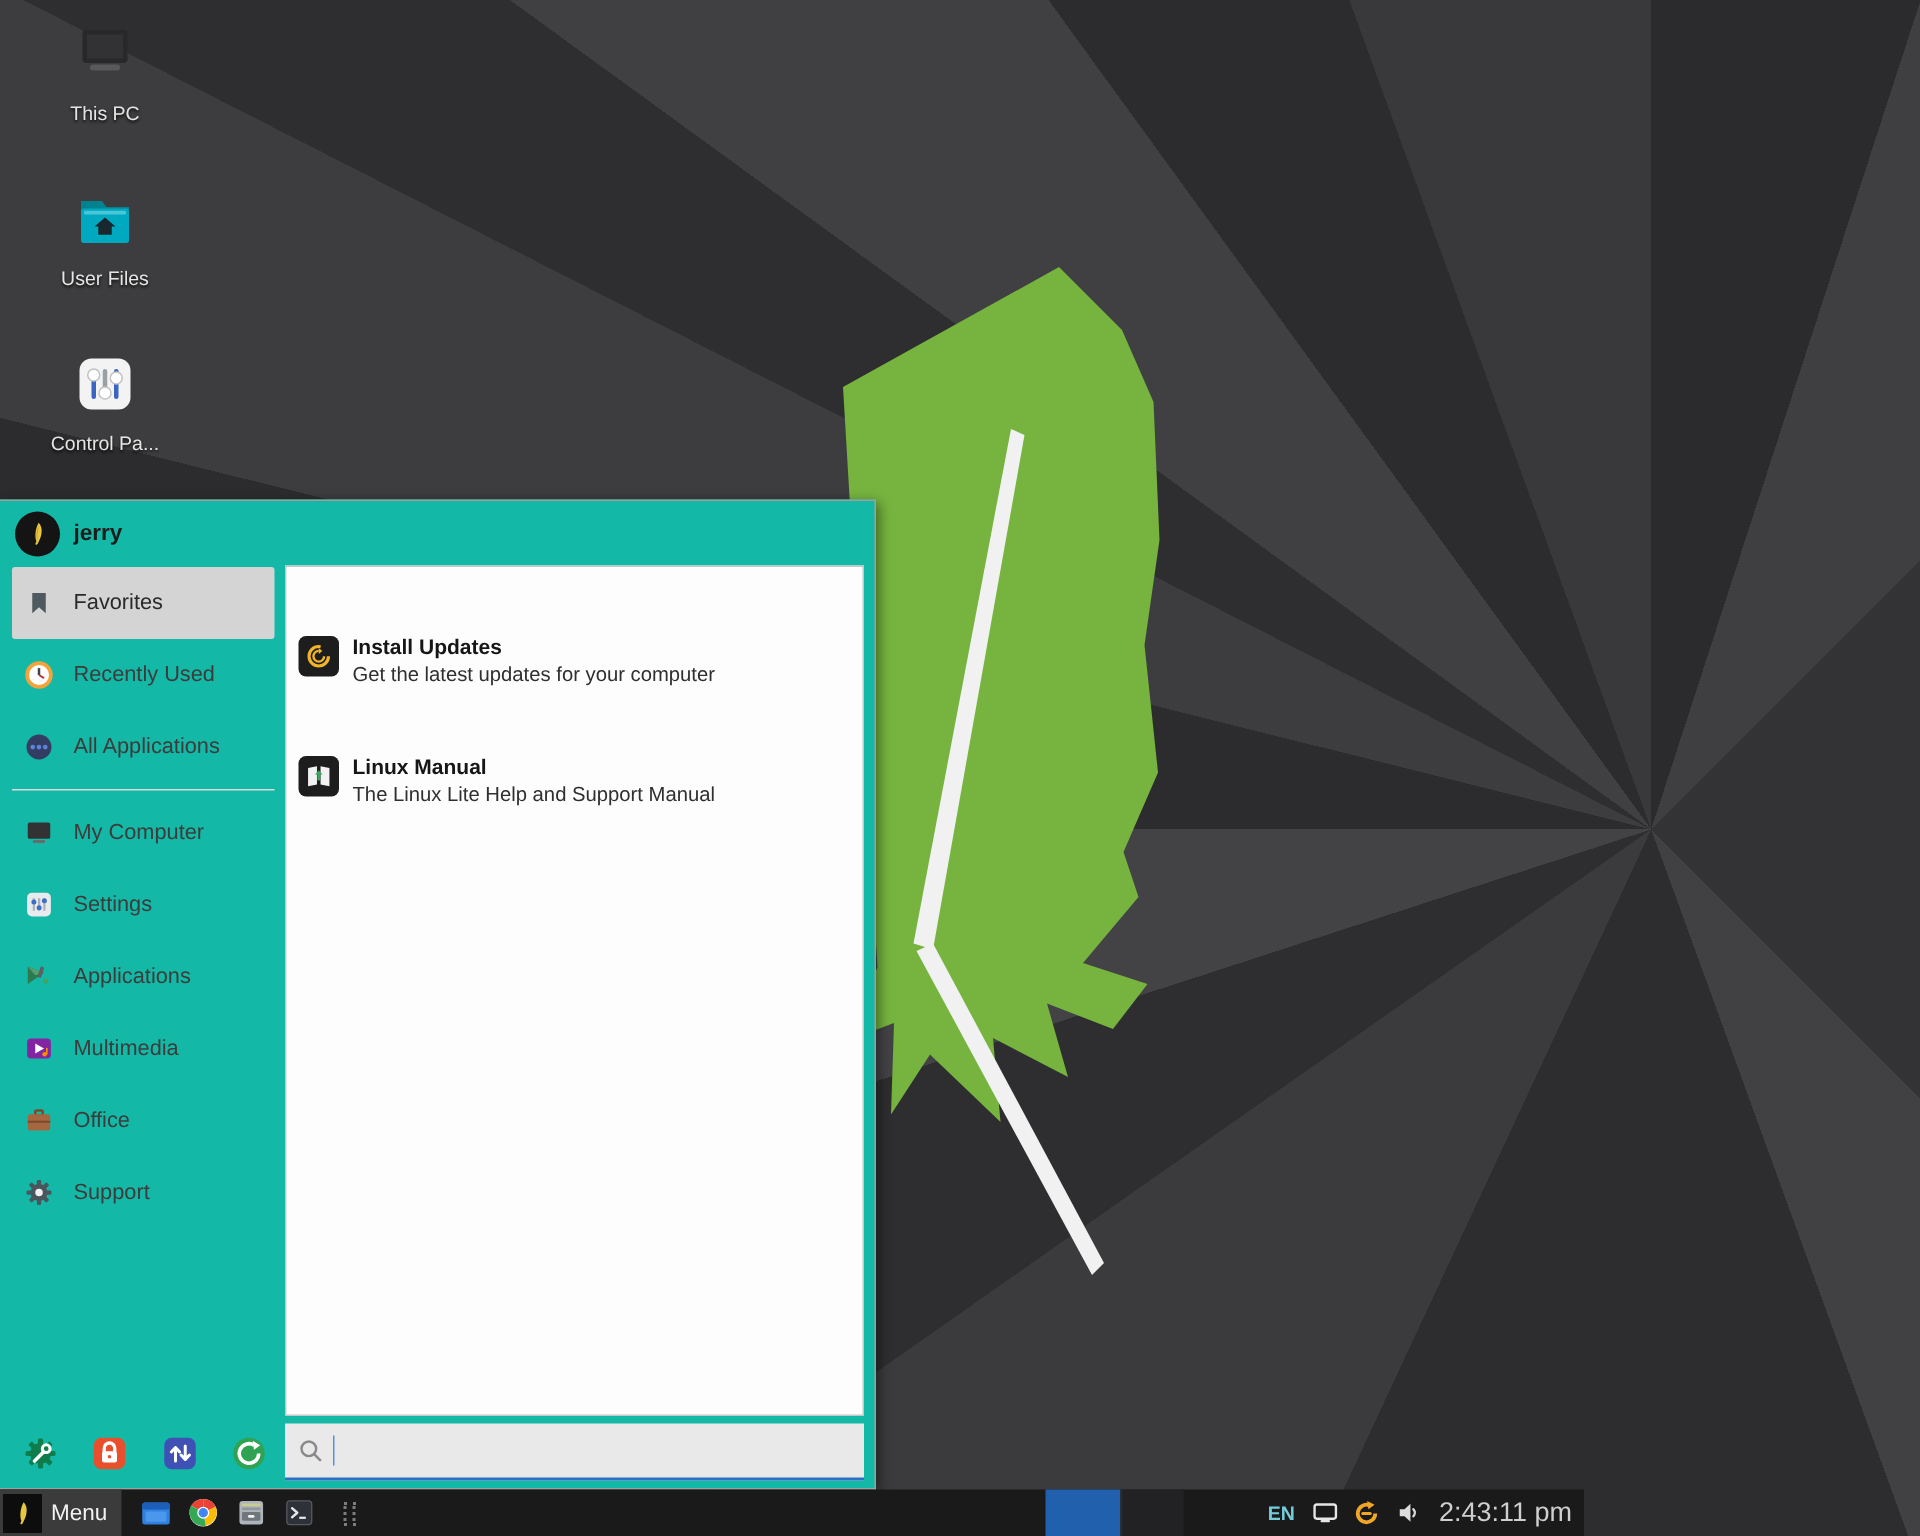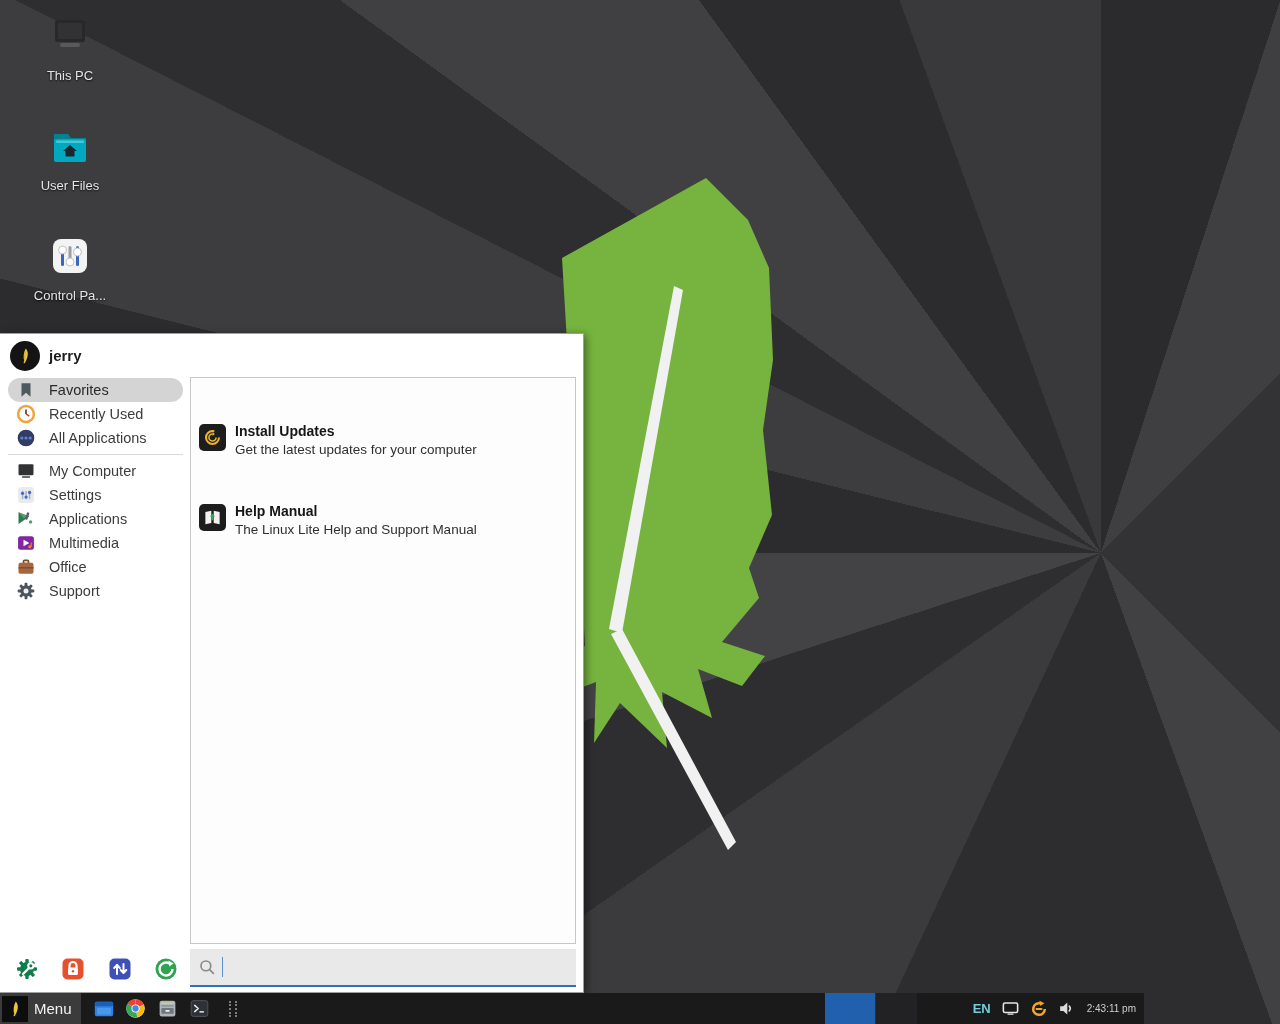--- a/index.html
+++ b/index.html
@@ -18,28 +18,28 @@
   .feather-svg { position:absolute; inset:0; }
 
   
   .desktop-icons { position:absolute; left:10px; top:12px; width:120px; }
   .d-icon { width:120px; height:96px; margin-bottom:14px; display:flex; flex-direction:column; align-items:center; }
   .d-icon .glyph { width:48px; height:48px; display:flex; align-items:center; justify-content:center; }
   .d-icon .lbl { margin-top:8px; color:#e5e5e5; font-size:13px; text-shadow:0 1px 2px rgba(0,0,0,.85); white-space:nowrap; }
 
   
   .menu { position:absolute; left:0; top:333px; width:584px; height:660px;
-    background:#ffffff; border:1px solid #9f9f9f; border-left:none;
+    background:#14b8a6; border:1px solid #9f9f9f; border-left:none;
     box-shadow:2px 2px 8px rgba(0,0,0,.45); }
   .menu-header { position:absolute; left:0; top:0; width:100%; height:43px; display:flex; align-items:center; padding-left:10px; }
   .avatar { width:30px; height:30px; border-radius:50%; background:#141414; display:flex; align-items:center; justify-content:center; }
   .username { margin-left:9px; font-size:15px; font-weight:bold; color:#1c1c1c; }
 
   .sidebar { position:absolute; left:8px; top:44px; width:175px; }
-  .s-item { height:24px; display:flex; align-items:center; padding-left:7px; gap:12px; cursor:default; border-radius:12px; }
+  .s-item { height:48px; display:flex; align-items:center; padding-left:7px; gap:12px; cursor:default; border-radius:2px; }
   .s-item .ic { width:22px; height:22px; display:flex; align-items:center; justify-content:center; flex:0 0 22px; }
   .s-item .tx { font-size:14.5px; color:#3c3c3c; white-space:nowrap; }
   .s-item.selected { background:#d4d4d4; }
   .s-item.selected .tx { color:#2a2a2a; }
   .s-sep { border-top:1px solid #dadada; margin:4px 0; }
 
   .list-panel { position:absolute; left:190px; top:43px; width:386px; height:567px;
     background:#fdfdfd; border:1px solid #c7c7c7; padding:5px 6px; }
   .l-item { display:flex; align-items:flex-start; gap:9px; padding:4px 2px;margin-top:35px; }
   .l-item .tile { width:27px; height:27px; border-radius:5px; background:#1d1d1d; display:flex; align-items:center; justify-content:center; flex:0 0 27px; margin-top:2px; }
@@ -48,38 +48,38 @@
 
   .search-row { position:absolute; left:190px; top:615px; width:386px; height:38px;
     background:#e9e9e9; border-bottom:2px solid #2d71c4; display:flex; align-items:center; padding:0 8px; }
   .search-row input { flex:1; border:none; background:transparent; outline:none; font-size:14px; color:#333; font-family:"Liberation Sans",sans-serif; }
   .caret { width:1px; height:20px; background:#5b8fd4; margin-left:6px; }
 
   .menu-actions { position:absolute; left:14px; top:622px; width:165px; display:flex; justify-content:space-between; }
   .a-btn { width:26px; height:26px; display:flex; align-items:center; justify-content:center; cursor:pointer; }
 
   
-  .taskbar { position:absolute; left:0; bottom:0; width:1144px; height:31px; background:#1a1a1a;
+  .taskbar { position:absolute; left:0; bottom:0; width:1056px; height:31px; background:#1a1a1a;
     display:flex; align-items:center; }
   .menu-btn { height:31px; background:#3b3b3b; display:flex; align-items:center; padding:0 9px 0 2px; gap:6px; }
   .menu-btn .tile { width:26px; height:26px; background:#0d0d0d; display:flex; align-items:center; justify-content:center; }
   .menu-btn .lbl { color:#f2f2f2; font-size:15px; }
   .tb-icons { display:flex; align-items:center; gap:10px; margin-left:12px; }
   .tb-ic { width:22px; height:22px; display:flex; align-items:center; justify-content:center; cursor:pointer; }
   .wl-handle { width:8px; height:16px; border-left:2px dotted #7d7d7d; border-right:2px dotted #7d7d7d; margin-left:8px; }
 
   .tb-right { margin-left:auto; display:flex; align-items:center; height:31px; }
   .pager { display:flex; height:31px; margin-right:56px; }
   .ws { height:31px; }
   .ws.active { width:50px; background:#2160ac; }
   .ws.inactive { width:42px; background:#222224; border-left:1px solid #2e2e30; }
   .kbd { color:#74ccda; font-weight:bold; font-size:13px; margin-right:10px;text-align:center; }
   .tray { display:flex; align-items:center; gap:8px; margin-right:10px; }
   .tray .t-ic { width:20px; height:20px; display:flex; align-items:center; justify-content:center; cursor:pointer; }
-  .clock { color:#cfcfcf; font-size:10px; margin-right:8px; white-space:nowrap; }
+  .clock { color:#cfcfcf; font-size:18px; margin-right:8px; white-space:nowrap; }
 </style>
 </head>
 <body>
 
 <div class="wallpaper"></div>
 <svg class="feather-svg" width="1280" height="1024" viewBox="0 0 1280 1024">
   <polygon fill="#76b43f" points="706,178 748,220 769,268 773,360 763,430 772,515 749,568 759,598 722,642 765,656 742,686 698,669 712,718 662,692 667,748 620,703 594,743 596,682 559,696 585,645 562,258"></polygon>
   <polygon fill="#f1f1f1" points="674,286 683,290 622,633 609,629"></polygon>
   <polygon fill="#f1f1f1" points="611,634 622,629 736,842 728,850"></polygon>
 </svg>
@@ -254,21 +254,21 @@
     </div>
     <div class="l-item">
       <span class="tile">
         <svg width="19" height="19" viewBox="0 0 24 24">
           <path d="M3 5 L10.5 3.5 L10.5 19 L3 20.5 Z" fill="#f2f2f2"></path>
           <path d="M21 5 L13.5 3.5 L13.5 19 L21 20.5 Z" fill="#f2f2f2"></path>
           <path d="M12 7 l3.2 3.6 h-2 v5 h-2.4 v-5 h-2 z" fill="#3ba55d"></path>
         </svg>
       </span>
       <span>
-        <span class="t1" style="display:block">Help Manual</span>
+        <span class="t1" style="display:block">Linux Manual</span>
         <span class="t2" style="display:block">The Linux Lite Help and Support Manual</span>
       </span>
     </div>
   </div>
 
   <div class="menu-actions">
     <span class="a-btn">
       <svg width="24" height="24" viewBox="0 0 24 24">
         <g fill="#0f7d4b">
           <rect x="10.3" y="2" width="3.4" height="20" rx="1"></rect>

